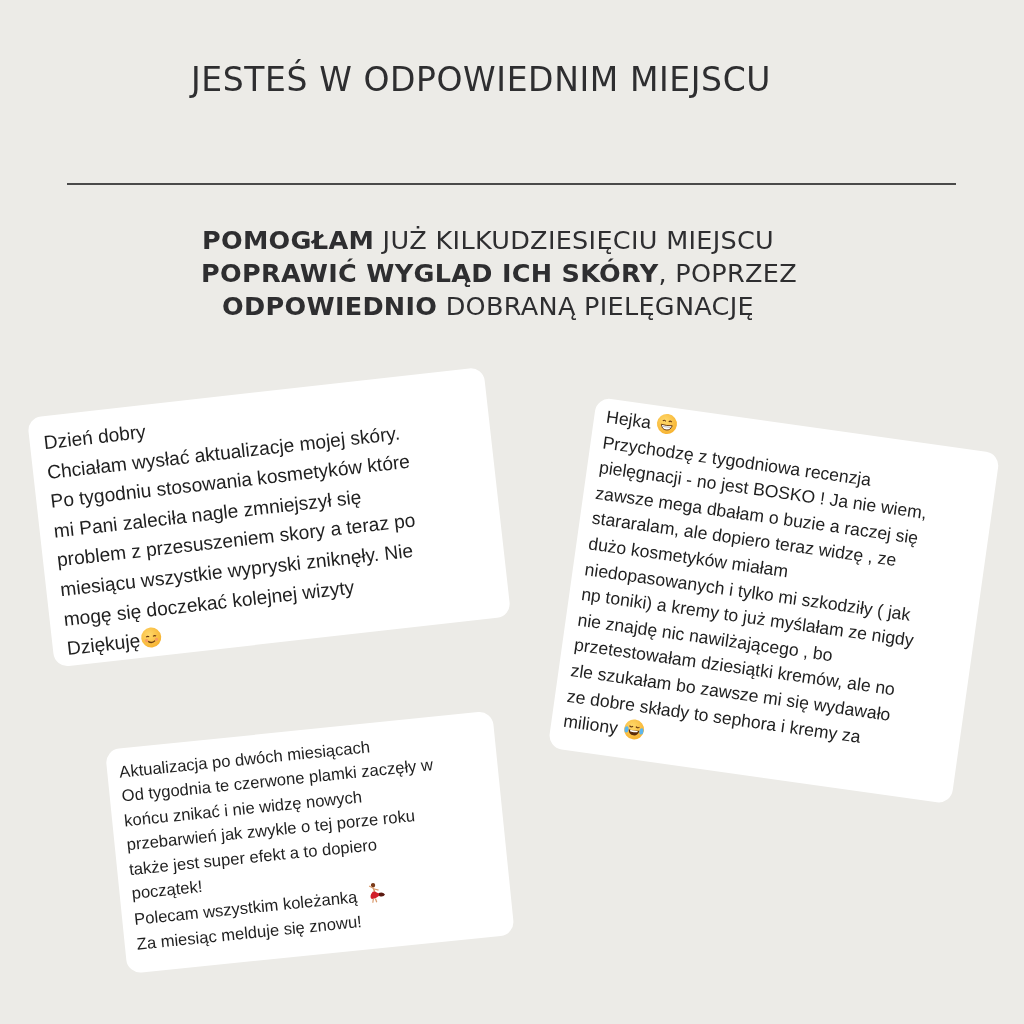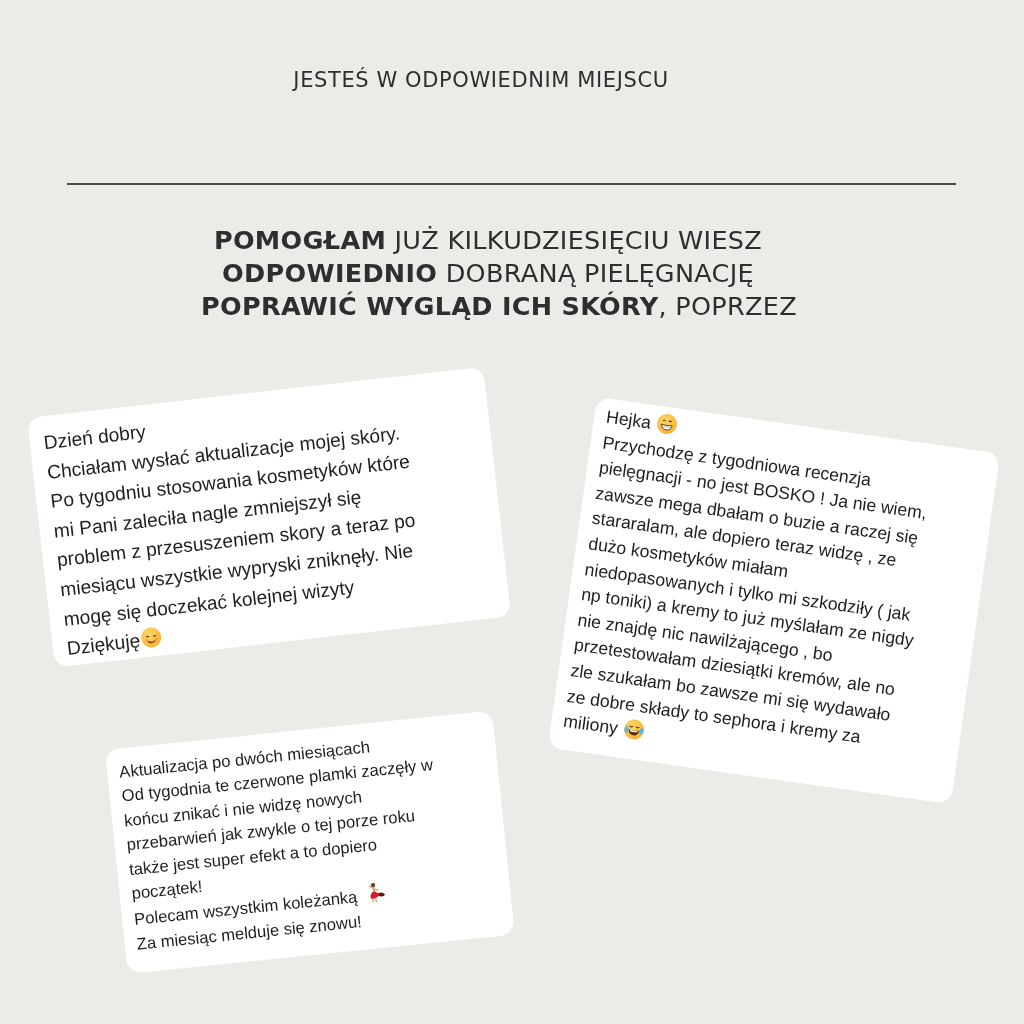--- a/index.html
+++ b/index.html
@@ -16,21 +16,21 @@
       color: #2e2e30;
     }
     .headline {
       position: absolute;
       left: 0;
       top: 58px;
       width: 962px;
       text-align: center;
       font-family: "DejaVu Sans", sans-serif;
       font-weight: normal;
-      font-size: 21px;
+      font-size: 33px;
       line-height: 44px;
       letter-spacing: 0.6px;
       color: #2e2e30;
       margin: 0;
     }
     .headline span { display: block; }
     .divider {
       position: absolute;
       left: 67px;
       top: 183px;
@@ -117,23 +117,23 @@
 </head>
 <body>
 
 <h1 class="headline">
   <span>JESTEŚ W ODPOWIEDNIM MIEJSCU</span>
 </h1>
 
 <div class="divider"></div>
 
 <div class="subhead">
-  <span class="line"><span class="b">POMOGŁAM</span><span> JUŻ KILKUDZIESIĘCIU WIESZ</span></span>
+  <span class="line"><span class="b">POMOGŁAM</span><span> JUŻ KILKUDZIESIĘCIU MIEJSCU</span></span>
+  <span class="line" style="padding-left:22px"><span class="b">POPRAWIĆ WYGLĄD ICH SKÓRY</span><span>, POPRZEZ</span></span>
   <span class="line"><span class="b">ODPOWIEDNIO</span><span> DOBRANĄ PIELĘGNACJĘ</span></span>
-  <span class="line" style="padding-left:22px"><span class="b">POPRAWIĆ WYGLĄD ICH SKÓRY</span><span>, POPRZEZ</span></span>
 </div>
 
 <div class="card card-1">
   <span class="msg-line">Dzień dobry</span>
   <span class="msg-line">Chciałam wysłać aktualizacje mojej skóry.</span>
   <span class="msg-line">Po tygodniu stosowania kosmetyków które</span>
   <span class="msg-line">mi Pani zaleciła nagle zmniejszył się</span>
   <span class="msg-line">problem z przesuszeniem skory a teraz po</span>
   <span class="msg-line">miesiącu wszystkie wypryski zniknęły. Nie</span>
   <span class="msg-line">mogę się doczekać kolejnej wizyty</span>

